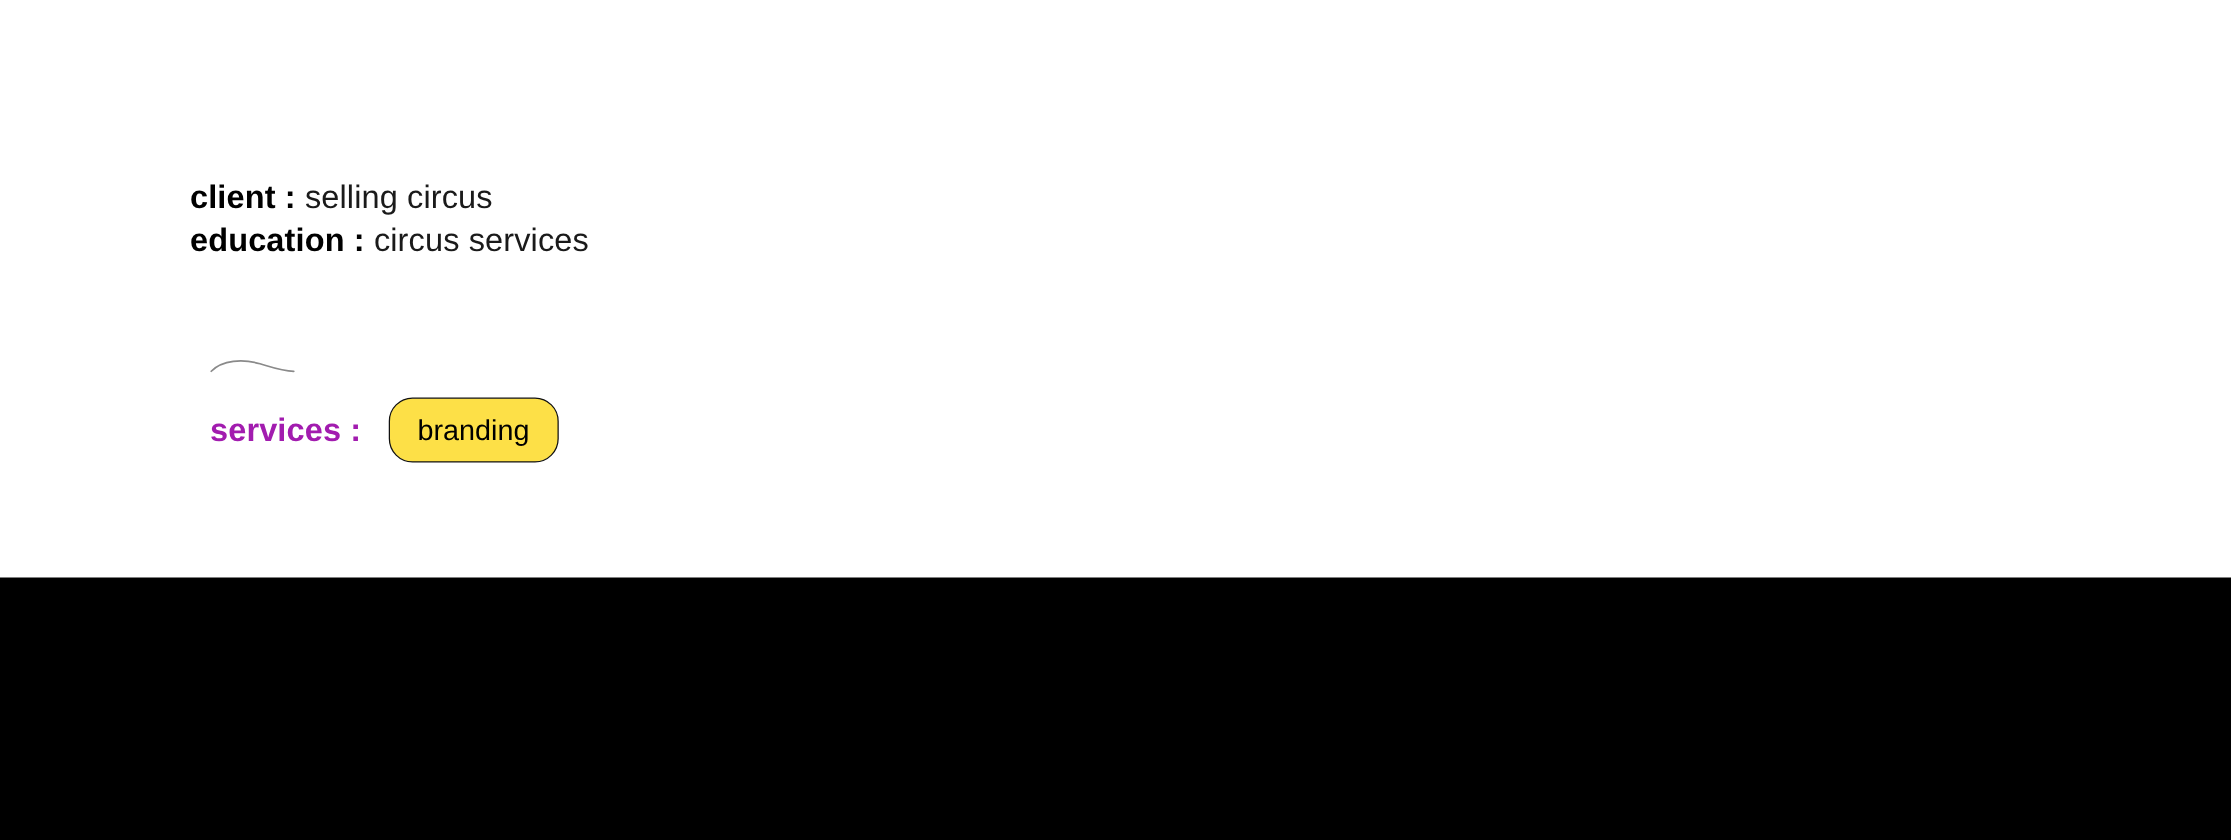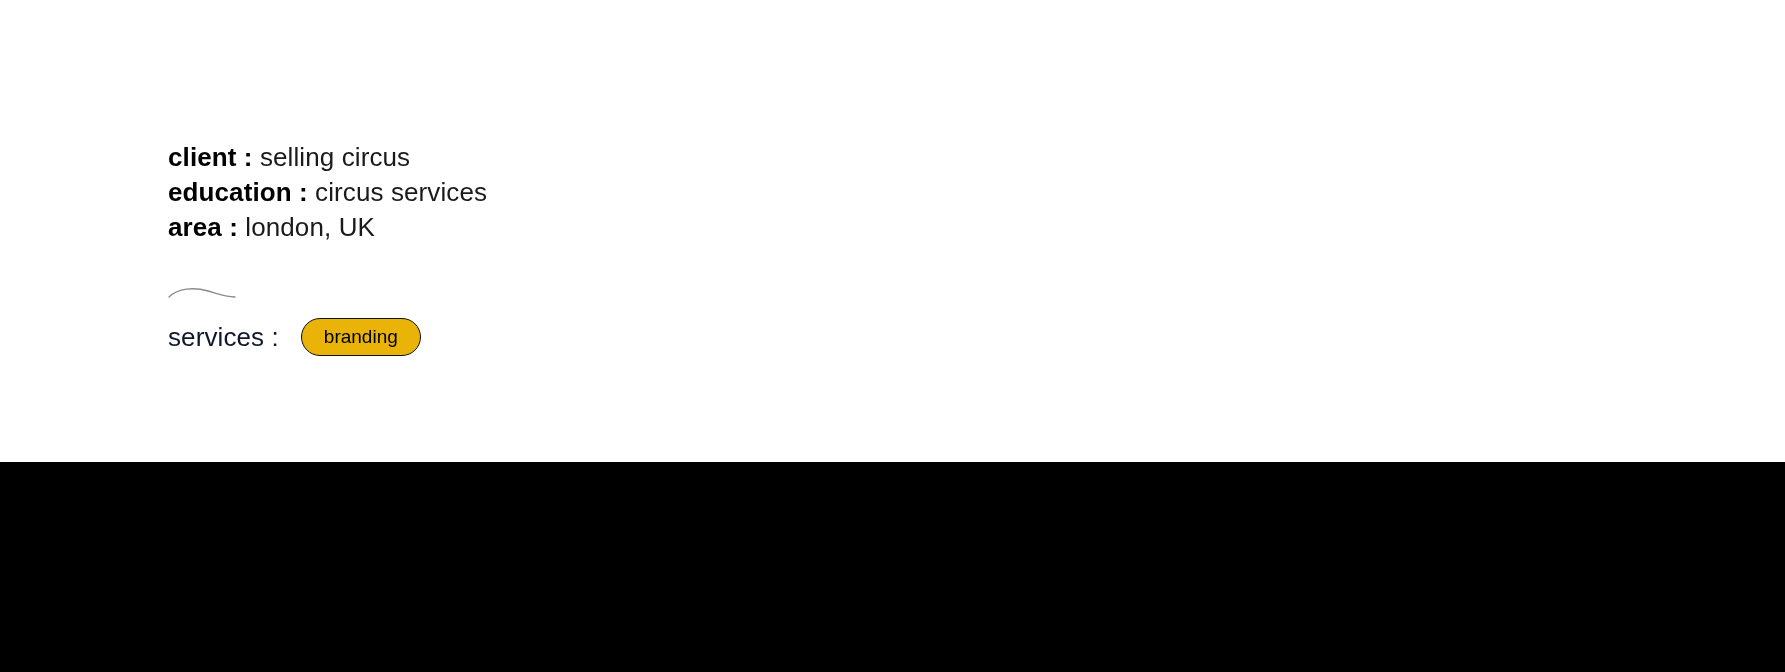--- a/index.html
+++ b/index.html
@@ -18,21 +18,21 @@
   .page {
     position: relative;
     width: 1785px;
     height: 672px;
     background: #ffffff;
   }
 
   
   .meta-block {
     position: absolute;
-    left: 168px;
+    left: 152px;
     top: 140px;
     width: 900px;
   }
 
   .meta-row {
     font-size: 26px;
     line-height: 35px;
     color: #111111;
     letter-spacing: 0.1px;
     white-space: nowrap;
@@ -62,37 +62,37 @@
     position: absolute;
     left: 168px;
     top: 318px;
     display: flex;
     align-items: center;
     gap: 22px;
   }
 
   .services-label {
     font-size: 26px;
-    font-weight: normal;
-    color: #0f172a;
+    font-weight: bold;
+    color: #a21caf;
     letter-spacing: 0.1px;
     white-space: nowrap;
   }
 
   .tag {
     display: inline-flex;
     align-items: center;
     justify-content: center;
-    height: 38px;
+    height: 52px;
     padding: 0 22px;
     border: 1.6px solid #111111;
     border-radius: 19px;
-    font-size: 19px;
+    font-size: 23px;
     color: #000000;
-    background: #eab308;
+    background: #fde047;
     white-space: nowrap;
   }
 
   
   .band {
     position: absolute;
     left: 0;
     top: 462px;
     width: 1785px;
     height: 210px;
@@ -109,24 +109,20 @@
     <div class="meta-row">
       <span class="meta-key">client :</span>
       <span class="meta-val">selling circus</span>
     </div>
 
     <div class="meta-row">
       <span class="meta-key">education :</span>
       <span class="meta-val">circus services</span>
     </div>
 
-    <div class="meta-row">
-      <span class="meta-key">area :</span>
-      <span class="meta-val">london, UK</span>
-    </div>
 
   </div>
 
   <svg class="squiggle" viewBox="0 0 70 14" aria-hidden="true">
     <path d="M1 11 C 10 2, 26 1, 40 5 C 50 8, 58 11, 67 11" fill="none" stroke="#8a8a8a" stroke-width="1.4" stroke-linecap="round"></path>
   </svg>
 
   <div class="services-row">
     <span class="services-label">services :</span>
     <span class="tag">branding</span>

